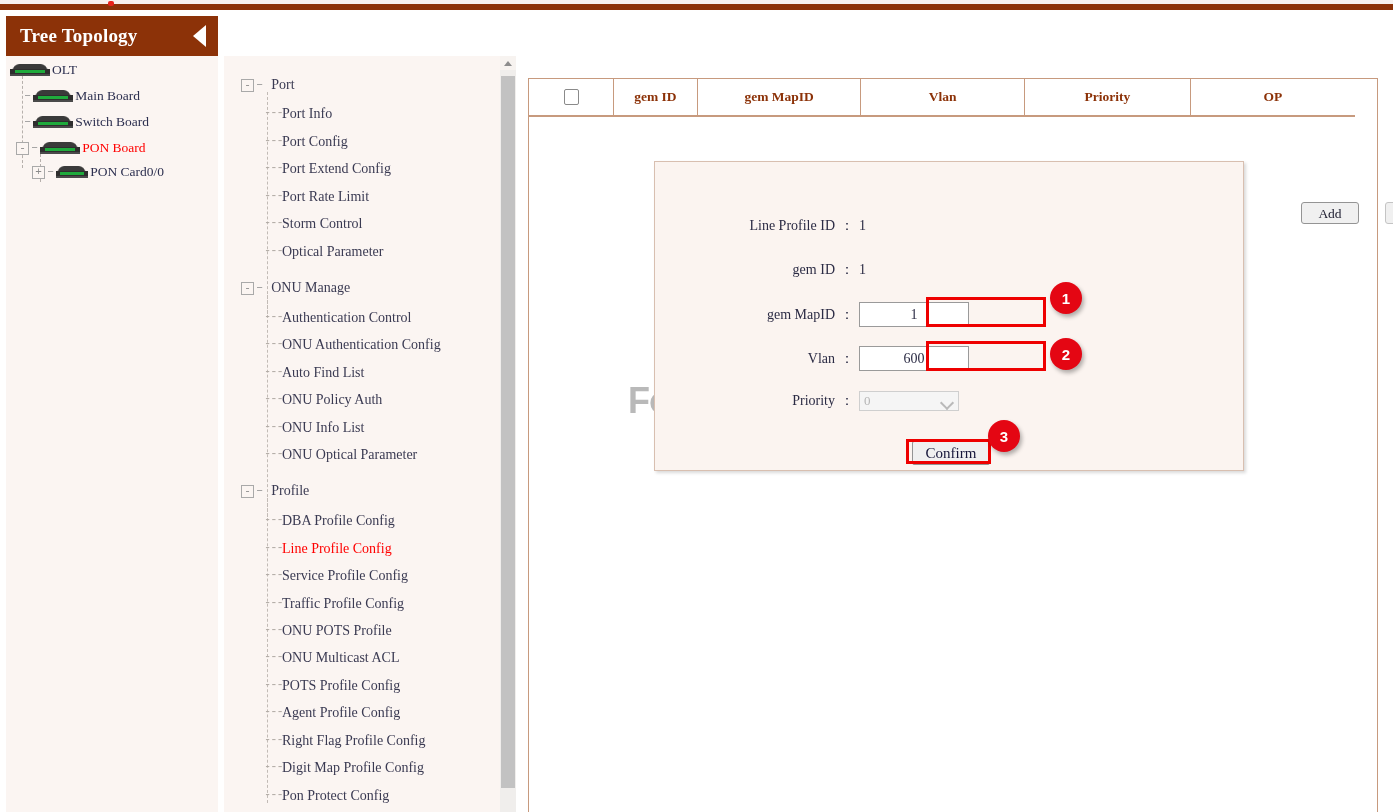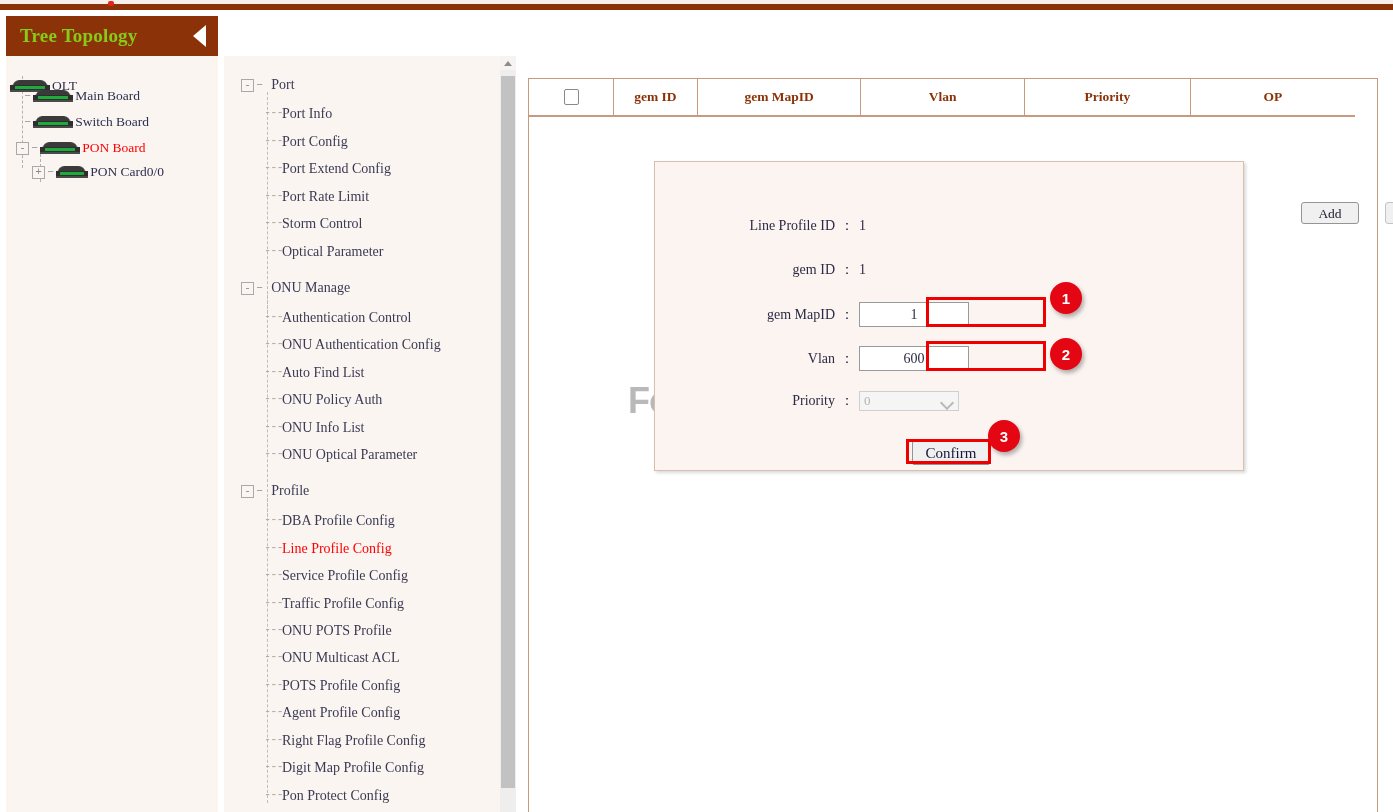--- a/index.html
+++ b/index.html
@@ -13,21 +13,21 @@
 
   
   .topline-light { position:absolute; left:0; top:0; width:1393px; height:4px; background:#f7f1ee; }
   .topline-brown { position:absolute; left:0; top:4px; width:1393px; height:6px; background:#8c3208; }
   .topdot { position:absolute; left:108px; top:1px; width:6px; height:5px; background:#e8231a; border-radius:2px; }
 
   
   .tree-panel { position:absolute; left:6px; top:16px; width:212px; height:796px; background:#fbf5f2; }
   .tree-header {
     position:absolute; left:6px; top:16px; width:212px; height:40px;
-    background:#8c3208; color:#84cc16;
+    background:#8c3208; color:#ffffff;
     display:flex; align-items:center; justify-content:space-between;
     padding:0 12px 0 14px; box-sizing:border-box;
   }
   .tree-header-title { font-size:19px; font-weight:bold; letter-spacing:.2px; }
   .collapse-arrow {
     width:0;height:0;border-top:11px solid transparent;border-bottom:11px solid transparent;
     border-right:13px solid #ffffff;
   }
   .tree-body { position:absolute; left:6px; top:56px; width:212px; height:756px; background:#fbf5f2; }
 
@@ -183,21 +183,21 @@
   <div class="tree-panel"></div>
   <div class="tree-header">
     <span class="tree-header-title">Tree Topology</span>
     <span class="collapse-arrow"></span>
   </div>
   <div class="tree-body">
 
     <div class="vdash" style="left:16px; top:20px; height:92px;"></div>
     <div class="vdash" style="left:34px; top:98px; height:28px;"></div>
 
-    <div class="tnode" style="left:4px; top:22px;text-align:right;">
+    <div class="tnode" style="left:4px; top:6px;text-align:right;">
       <span class="dev">
         <span class="top"></span>
           <span class="body"></span>
           <span class="led"></span>
           <span class="base"></span>
       </span>
       <span class="lbl">OLT</span>
     </div>
 
     <div class="tnode" style="left:16px; top:32px;">

